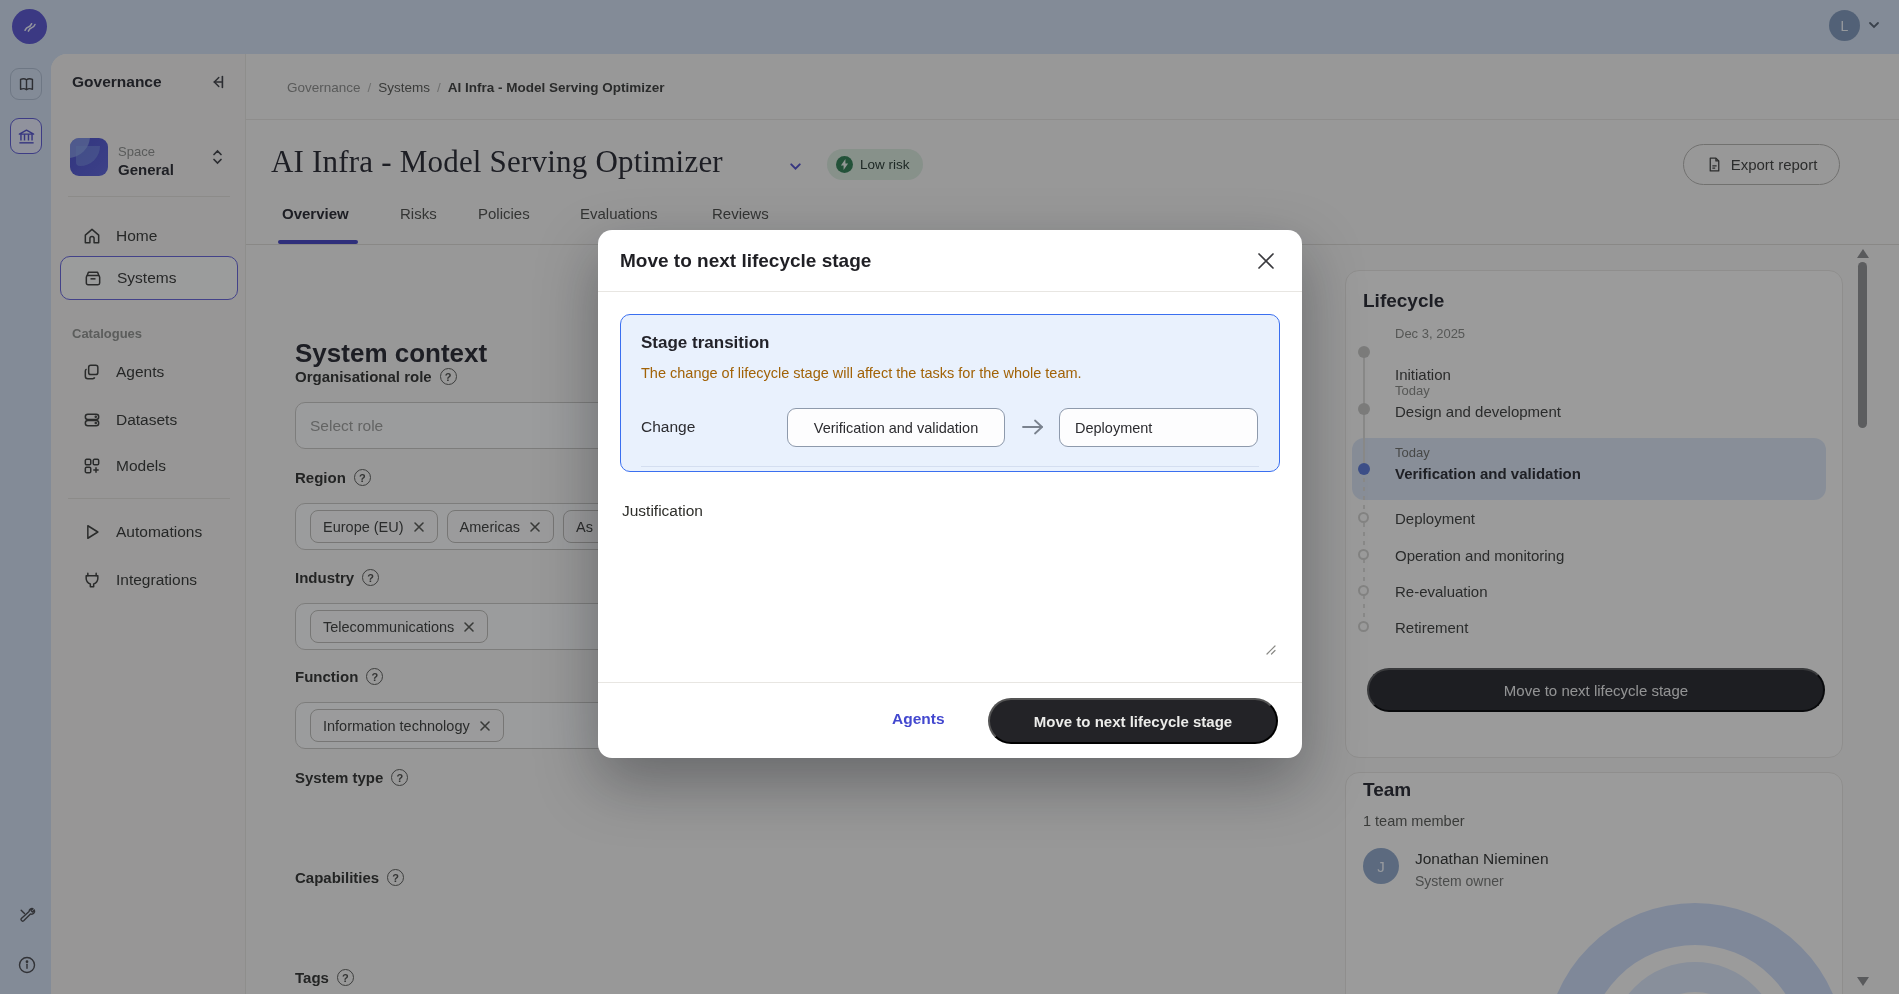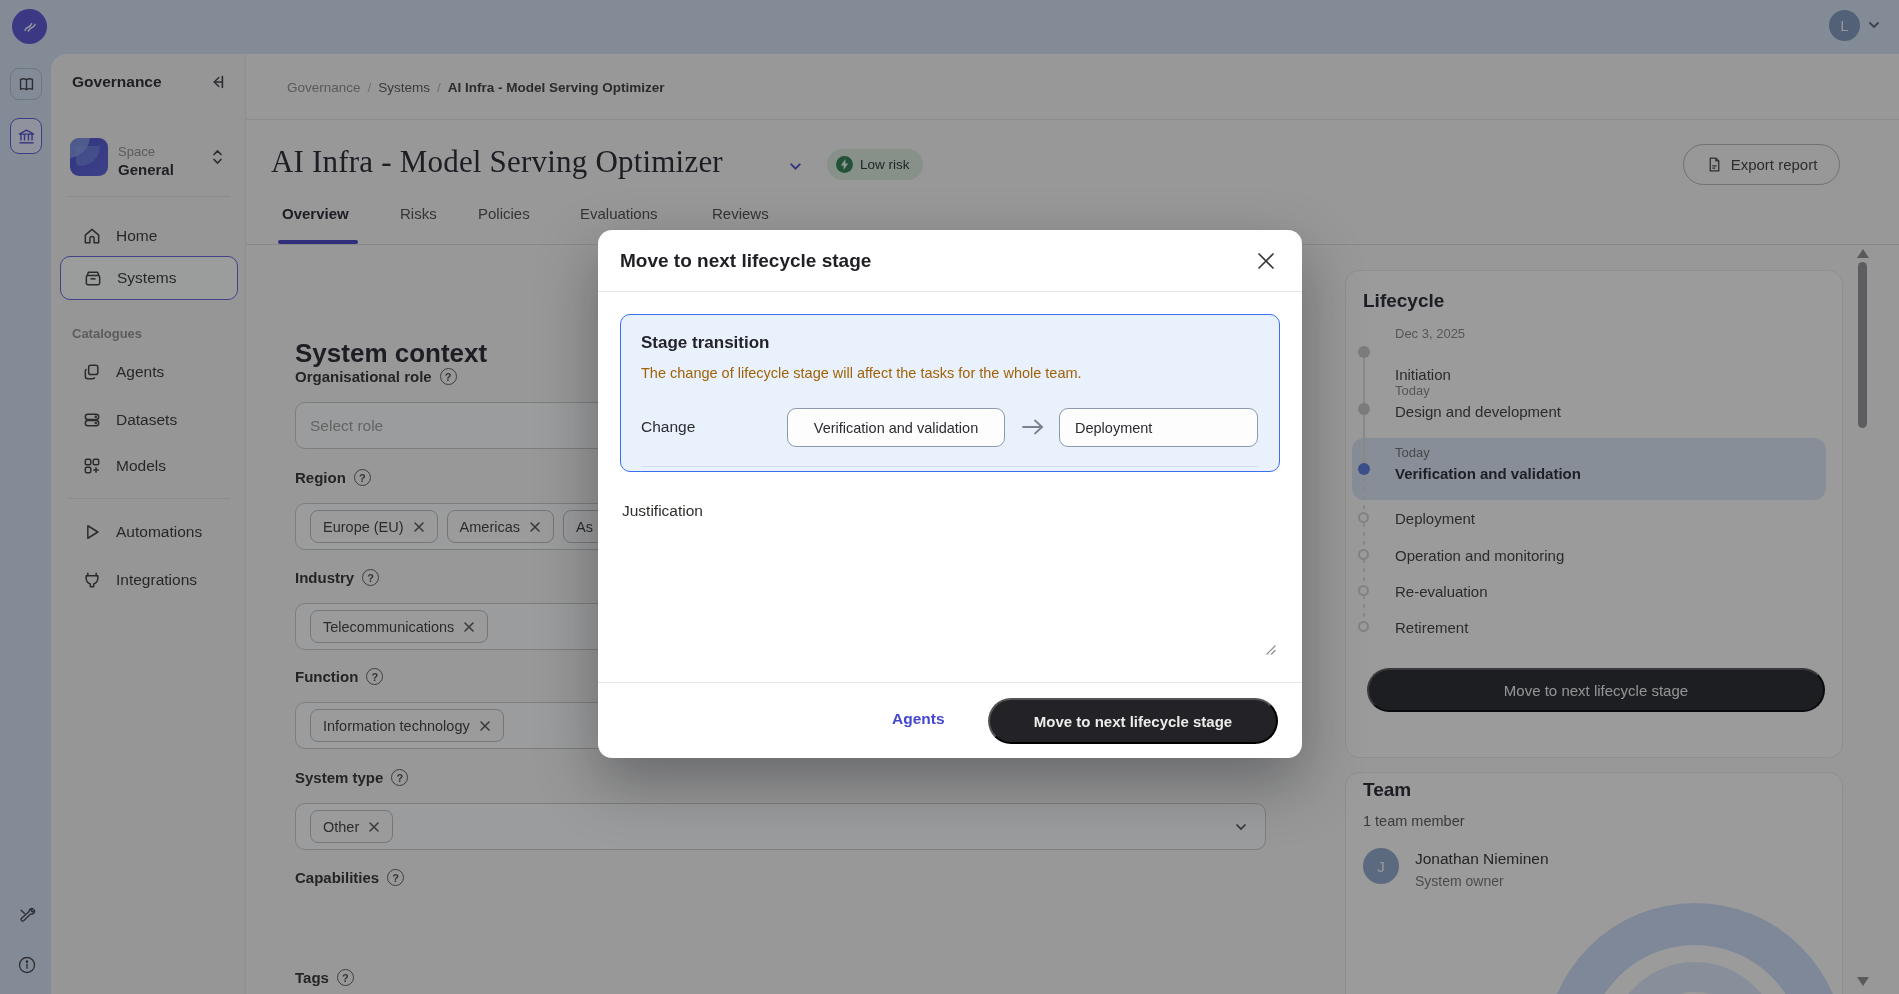--- a/index.html
+++ b/index.html
@@ -401,35 +401,20 @@
             <path d="M2 2 L10 10 M10 2 L2 10"></path>
           </svg>
         </span>
     </span>
   </div>
 
   <div class="abs f-label" style="top:769px">
     <span>System type</span>
       <span class="help"></span>
   </div>
-  <div class="abs f-input" style="top:803px">
-    <span class="tag">
-      <span>Other</span>
-      <span class="x">
-          <svg width="12" height="12" viewBox="0 0 12 12" stroke="currentColor" stroke-width="1.6" stroke-linecap="round">
-            <path d="M2 2 L10 10 M10 2 L2 10"></path>
-          </svg>
-        </span>
-    </span>
-    <span class="dd-chevron">
-        <svg width="16" height="16" viewBox="0 0 16 16" fill="none" stroke="currentColor" stroke-width="1.7" stroke-linecap="round">
-          <path d="M4 6 l4 4 4-4"></path>
-        </svg>
-      </span>
-  </div>
 
   <div class="abs f-label" style="top:869px">
     <span>Capabilities</span>
       <span class="help"></span>
   </div>
 
   <div class="abs f-label" style="top:969px">
     <span>Tags</span>
       <span class="help"></span>
   </div>

